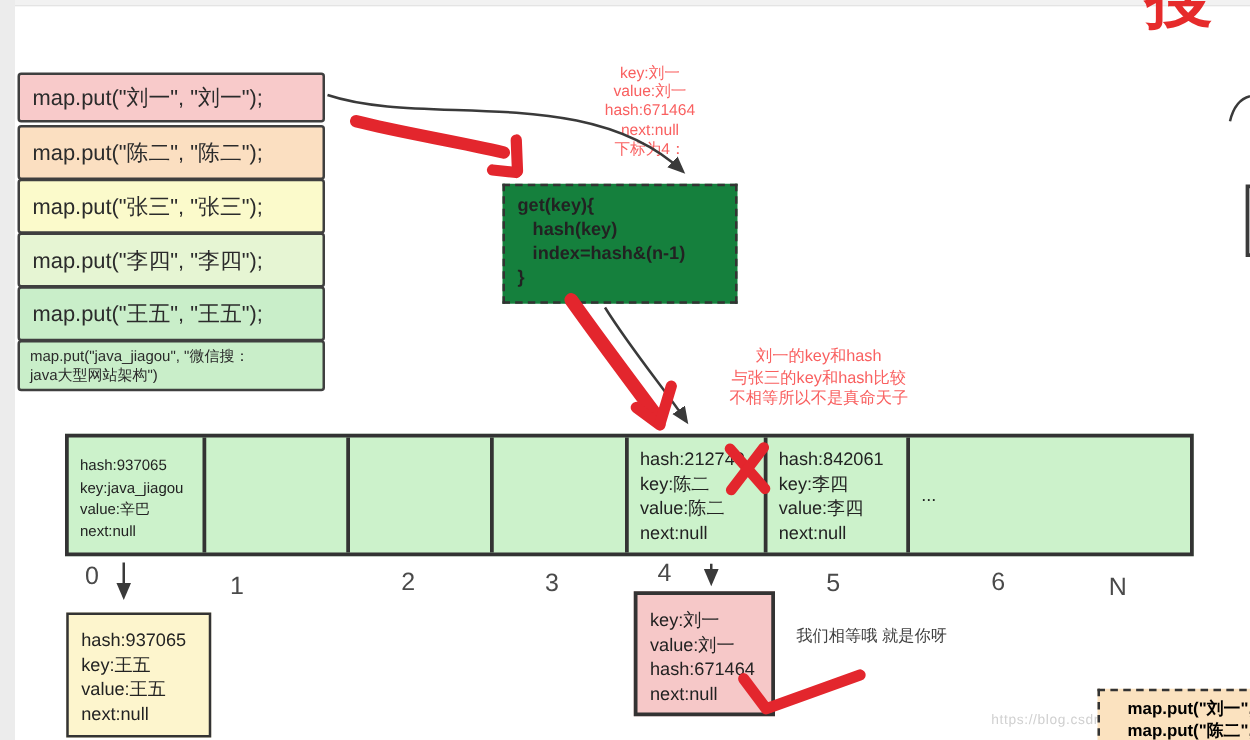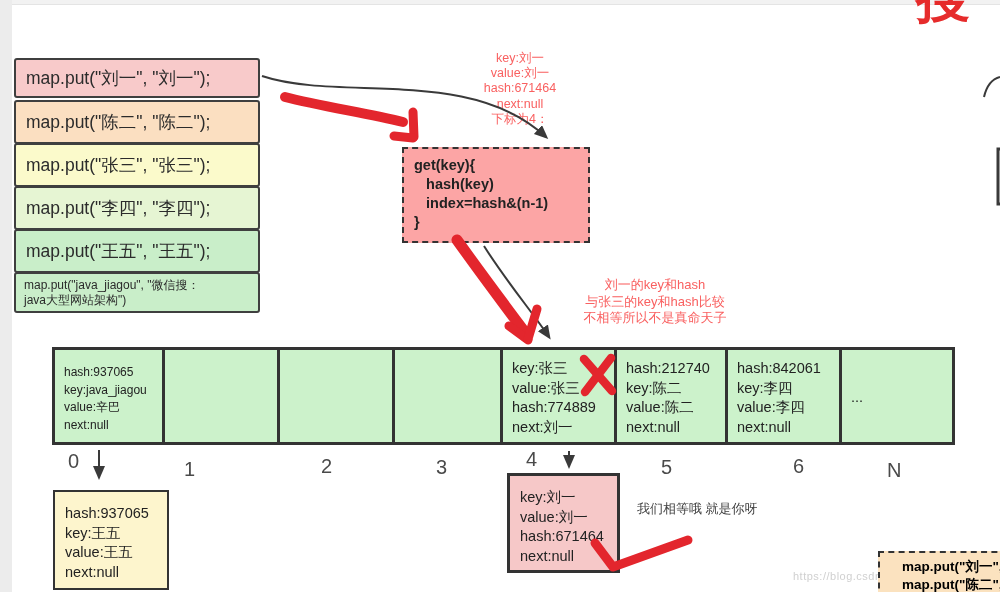--- a/index.html
+++ b/index.html
@@ -82,41 +82,37 @@
 <div class="abs putbox" style="top: 229px; height: 44px; background-color: rgb(201, 238, 201);">map.put("王五", "王五");</div>
 <div class="abs putbox small" style="top: 272px; height: 41px; background-color: rgb(201, 238, 201);">map.put("java_jiagou", "微信搜：
 java大型网站架构")</div>
 
 <div class="abs note note-lookup" style="color: rgb(249, 96, 96);">key:刘一
 value:刘一
 hash:671464
 next:null
 下标为4：</div>
 
-<div class="abs get-box" style="background-color: #fca5a5;">get(key){
+<div class="abs get-box" style="background-color: #15803d;">get(key){
    hash(key)
    index=hash&amp;(n-1)
 }</div>
 
 <div class="abs note note-compare" style="color: rgb(249, 96, 96);">刘一的key和hash
 与张三的key和hash比较
 不相等所以不是真命天子</div>
 
 <div class="abs array" style="background-color: rgb(204, 242, 203);">
   <div class="cell c0" style="flex:0 0 110px;">hash:937065
 key:java_jiagou
 value:辛巴
 next:null</div>
   <div class="cell" style="flex:0 0 115px;"></div>
   <div class="cell" style="flex:0 0 115px;"></div>
   <div class="cell" style="flex:0 0 108px;"></div>
-  <div class="cell" style="flex:0 0 114px;">key:张三
-value:张三
-hash:774889
-next:刘一</div>
   <div class="cell" style="flex:0 0 111px;">hash:212740
 key:陈二
 value:陈二
 next:null</div>
   <div class="cell" style="flex:0 0 114px;">hash:842061
 key:李四
 value:李四
 next:null</div>
   <div class="cell last" style="flex:1 1 auto;">...</div>
 </div>

